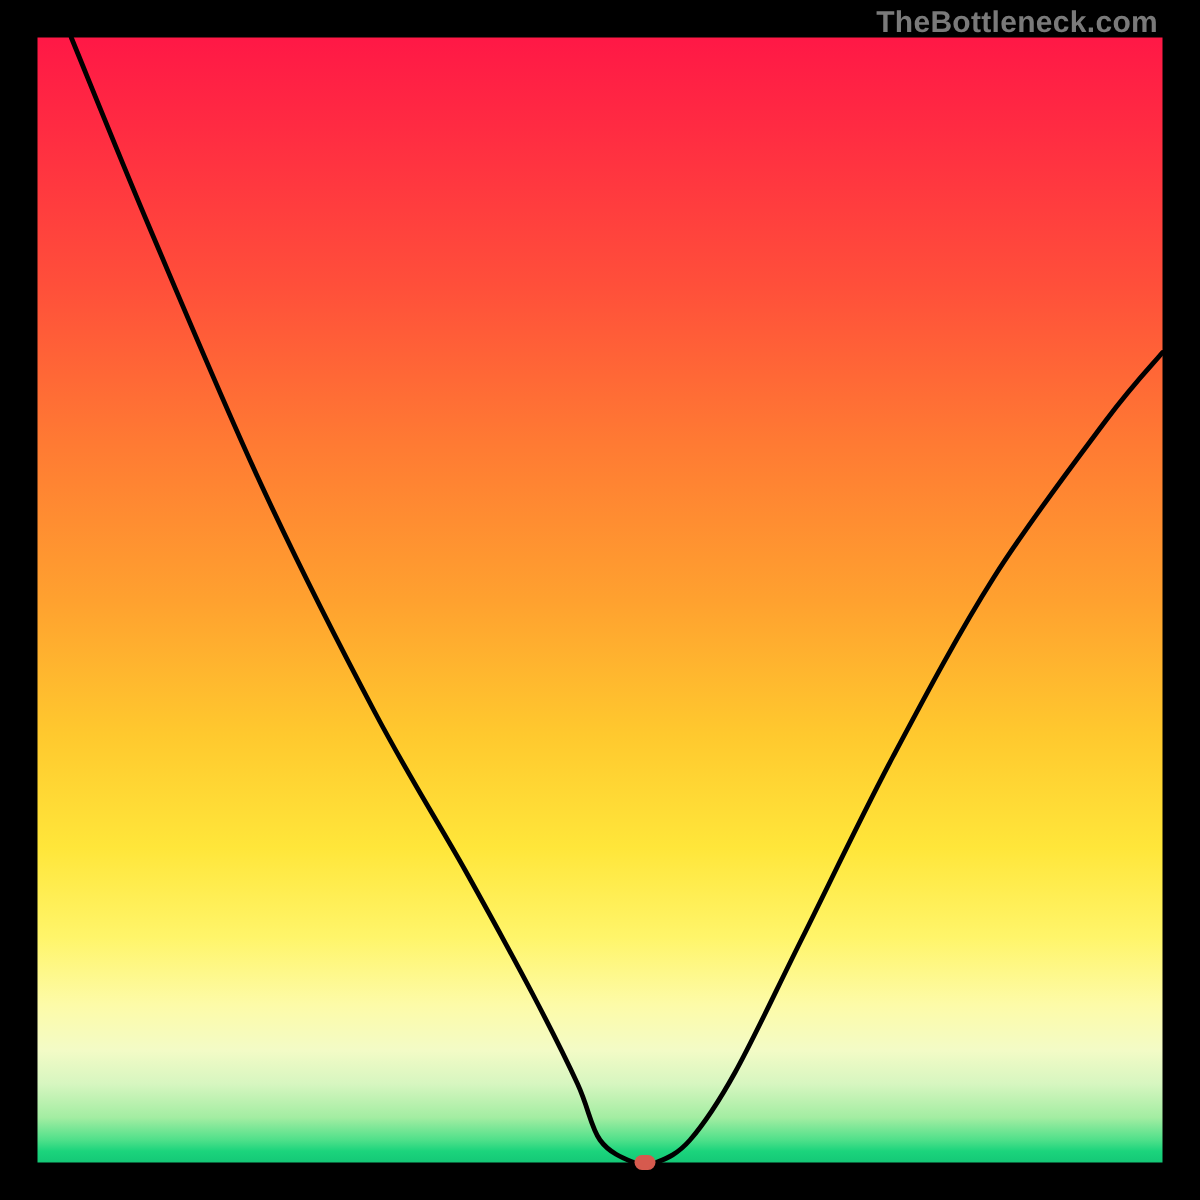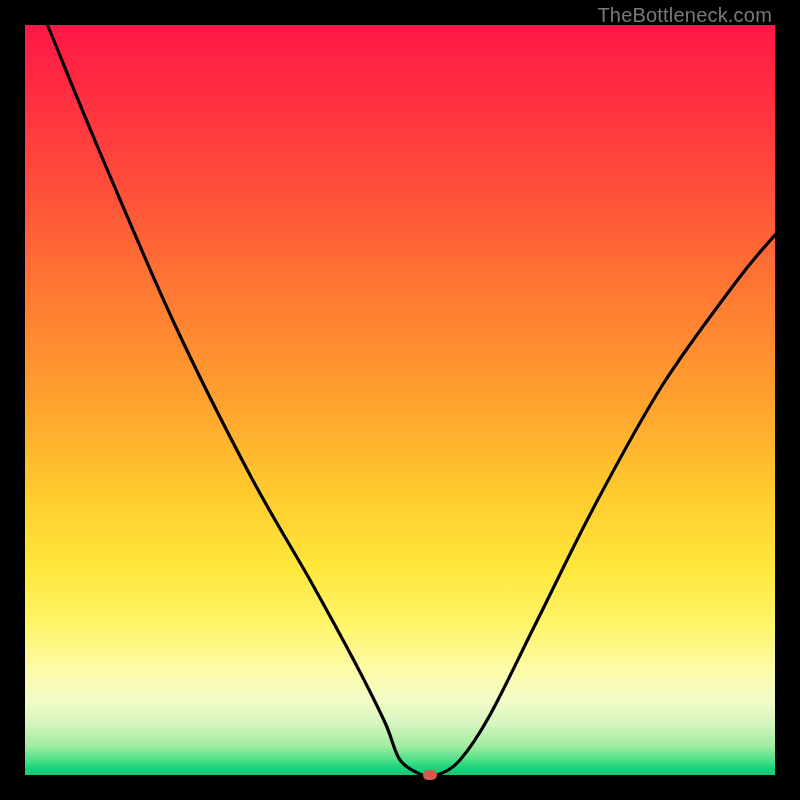--- a/index.html
+++ b/index.html
@@ -42,21 +42,21 @@
       #1bd47c 99%,
       #14c877 100%
     );
   }
   .watermark {
     position: absolute;
     top: 4px;
     right: 28px;
     color: #7a7a7a;
     font-size: 20px;
-    font-weight: 400;
+    font-weight: 700;
     letter-spacing: 0.2px;
     user-select: none;
   }
   svg.curve {
     position: absolute;
     left: 0;
     top: 0;
     width: 750px;
     height: 750px;
     overflow: visible;

